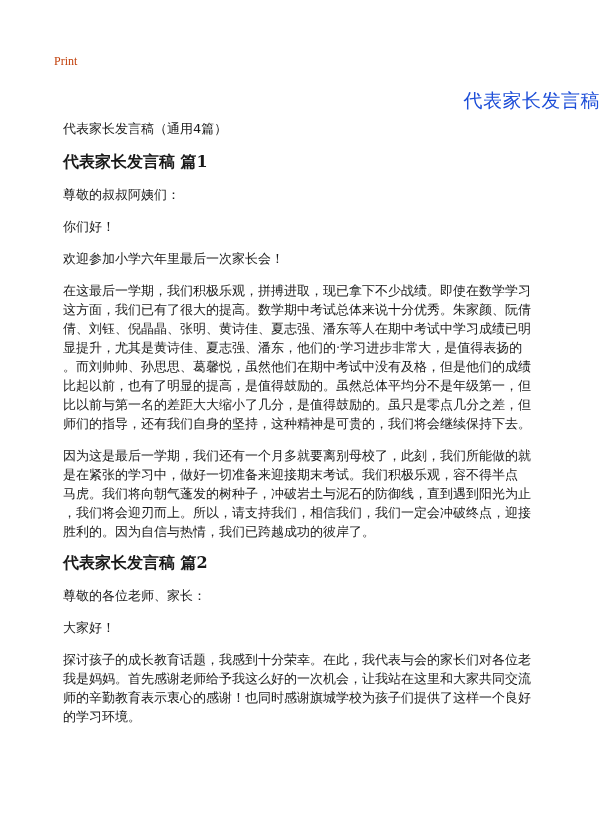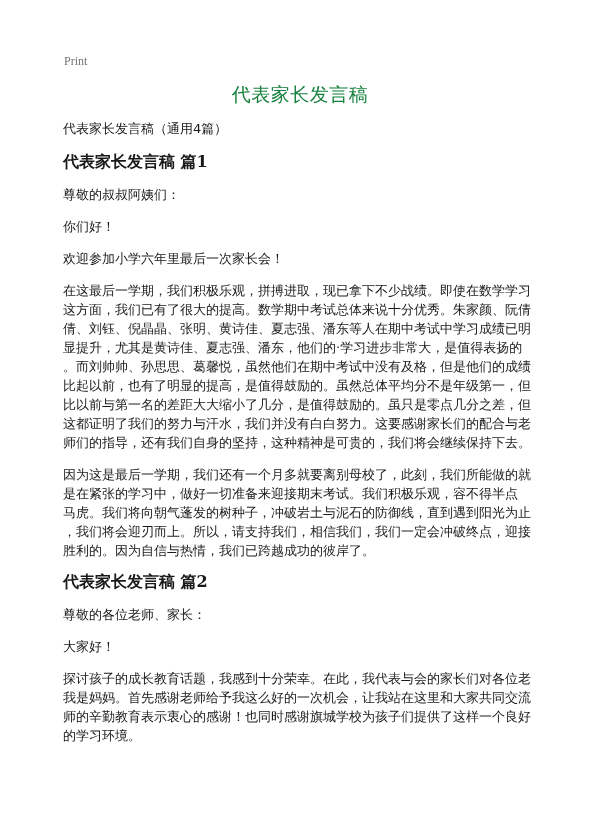--- a/index.html
+++ b/index.html
@@ -1,22 +1,22 @@
 <!DOCTYPE html>
 <html><head>
   <meta charset="utf-8">
   <style>
     html, body { margin: 0; padding: 0; background: #ffffff; }
     body { width: 600px; height: 828px; overflow: hidden; position: relative;
            font-family: "DejaVu Sans", sans-serif; color: #1a1a1a; }
     .page { position: absolute; left: 0; top: 0; width: 600px; height: 828px; }
-    .print-link { position: absolute; left: 64px; top: 54px; font-family: "Liberation Serif", serif;
-                  font-size: 12px; color: #737373; text-decoration: none; cursor: pointer; }
-    .doc-title { position: absolute; left: 0; width: 600px; top: 82px; text-align: center;
-                 font-size: 19px; font-weight: normal; margin: 0; color: #15803d; letter-spacing: 0.5px; }
+    .print-link { position: absolute; left: 54px; top: 54px; font-family: "Liberation Serif", serif;
+                  font-size: 12px; color: #c2410c; text-decoration: none; cursor: pointer; }
+    .doc-title { position: absolute; left: 0; width: 600px; top: 88px; text-align: right;
+                 font-size: 19px; font-weight: normal; margin: 0; color: #1d4ed8; letter-spacing: 0.5px; }
     .content { position: absolute; left: 55px; top: 120px; width: 520px; margin-left: 8px; }
     .subtitle { font-size: 13px; margin: 0 0 15px 0; line-height: 18px; }
     .section-heading { font-size: 16px; font-weight: bold; margin: 0 0 14px 0; line-height: 18px;
                        font-family: "DejaVu Serif", serif; }
     .p { font-size: 13px; margin: 0 0 13px 0; line-height: 19px; white-space: nowrap; }
     .p .line { display: block; }
   </style>
 </head>
 <body>
 
@@ -38,21 +38,20 @@
       <span class="line">欢迎参加小学六年里最后一次家长会！</span>
     </p>
     <p class="p">
       <span class="line">在这最后一学期，我们积极乐观，拼搏进取，现已拿下不少战绩。即使在数学学习</span>
       <span class="line">这方面，我们已有了很大的提高。数学期中考试总体来说十分优秀。朱家颜、阮倩</span>
       <span class="line">倩、刘钰、倪晶晶、张明、黄诗佳、夏志强、潘东等人在期中考试中学习成绩已明</span>
       <span class="line">显提升，尤其是黄诗佳、夏志强、潘东，他们的·学习进步非常大，是值得表扬的</span>
       <span class="line">。而刘帅帅、孙思思、葛馨悦，虽然他们在期中考试中没有及格，但是他们的成绩</span>
       <span class="line">比起以前，也有了明显的提高，是值得鼓励的。虽然总体平均分不是年级第一，但</span>
       <span class="line">比以前与第一名的差距大大缩小了几分，是值得鼓励的。虽只是零点几分之差，但</span>
-      <span class="line">这都证明了我们的努力与汗水，我们并没有白白努力。这要感谢家长们的配合与老</span>
       <span class="line">师们的指导，还有我们自身的坚持，这种精神是可贵的，我们将会继续保持下去。</span>
     </p>
     <p class="p">
       <span class="line">因为这是最后一学期，我们还有一个月多就要离别母校了，此刻，我们所能做的就</span>
       <span class="line">是在紧张的学习中，做好一切准备来迎接期末考试。我们积极乐观，容不得半点</span>
       <span class="line">马虎。我们将向朝气蓬发的树种子，冲破岩土与泥石的防御线，直到遇到阳光为止</span>
       <span class="line">，我们将会迎刃而上。所以，请支持我们，相信我们，我们一定会冲破终点，迎接</span>
       <span class="line">胜利的。因为自信与热情，我们已跨越成功的彼岸了。</span>
     </p>
 

